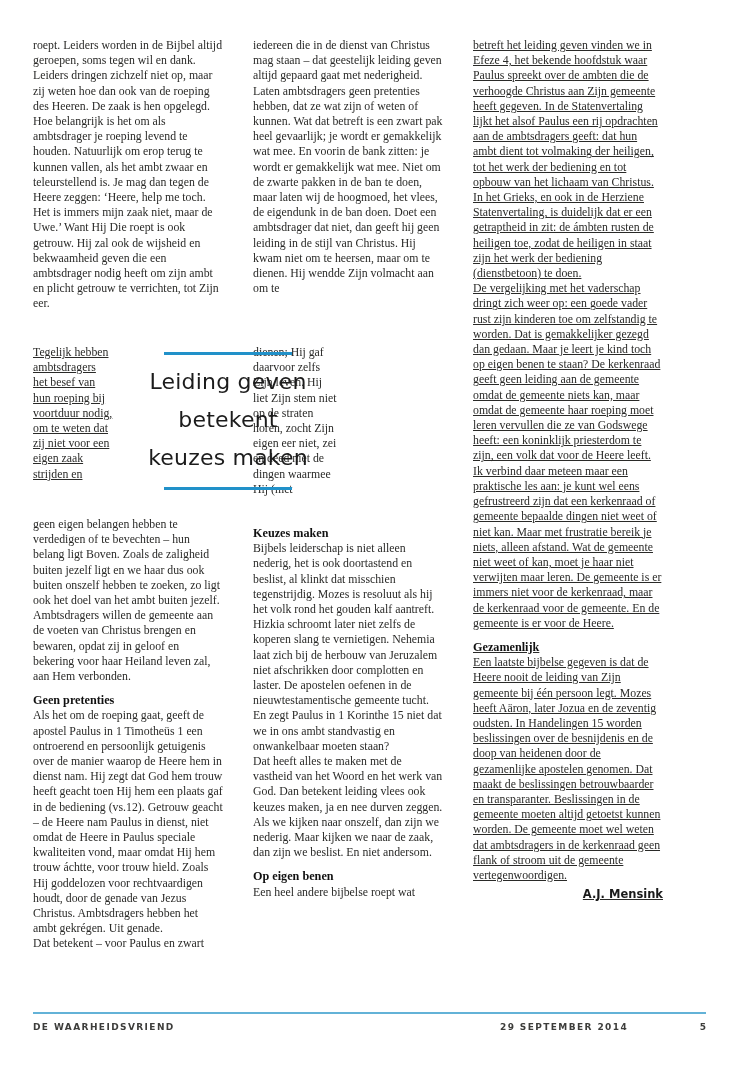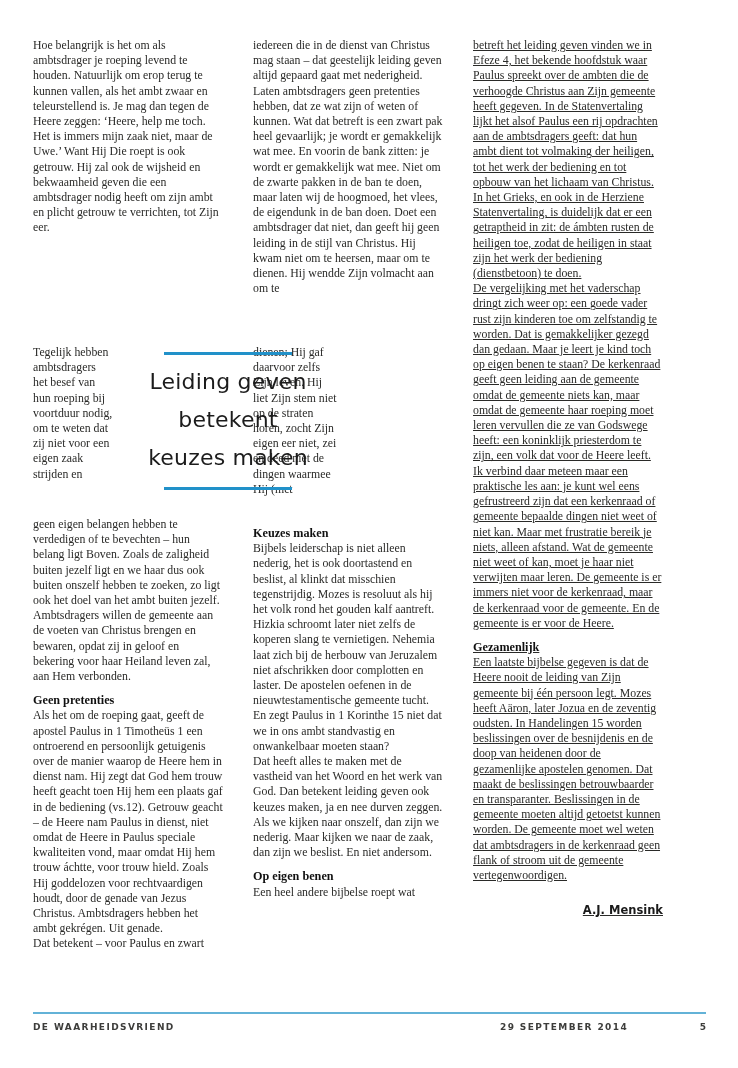--- a/index.html
+++ b/index.html
@@ -19,34 +19,34 @@
     font-size:11.8px;
     line-height:15.2px;
     text-align:left;
   }
   .col p { margin:0; }
   .col1 { left:33px; }
   .col2 { left:253px; }
   .col3 { left:473px;text-decoration:underline; }
 
   .block-fixed-a { height:307px; overflow:hidden; }      
-  .narrow-left   { width:80px; height:172px; overflow:hidden; }  
+  .narrow-left   { width:80px; height:172px; overflow:hidden;text-decoration:underline; }  
   .narrow-right  { width:86px; height:172px; overflow:hidden; margin-left:84px; } 
 
   h3.subhead {
     margin:9px 0 0 0;
     font-size:12.2px;
     line-height:15.2px;
     font-weight:bold;
     color:#111111;
     font-family:"Liberation Serif", serif;
   }
 
   .author {
-    margin-top:20px;
+    margin-top:4px;
     text-align:right;
     font-family:"DejaVu Sans", sans-serif;
     font-weight:bold;
     font-size:11.5px;
     color:#1a1a1a;
   }
 
   
   .pullquote {
     position:absolute;
@@ -89,37 +89,38 @@
   .footer .date { position:absolute; left:467px; top:0; }
   .footer .pagenum { position:absolute; right:0; top:0; letter-spacing:0; }
 </style>
 </head>
 <body>
 
 <div class="page">
 
   <div class="col col1">
     <div class="block-fixed-a">
+      <p>roept. Leiders worden in de Bijbel altijd geroepen, soms tegen wil en dank. Leiders dringen zichzelf niet op, maar zij weten hoe dan ook van de roeping des Heeren. De zaak is hen opgelegd.</p>
       <p>Hoe belangrijk is het om als ambtsdrager je roeping levend te houden. Natuurlijk om erop terug te kunnen vallen, als het ambt zwaar en teleurstellend is. Je mag dan tegen de Heere zeggen: ‘Heere, help me toch. Het is immers mijn zaak niet, maar de Uwe.’ Want Hij Die roept is ook getrouw. Hij zal ook de wijsheid en bekwaamheid geven die een ambtsdrager nodig heeft om zijn ambt en plicht getrouw te verrichten, tot Zijn eer.</p>
     </div>
     <p class="narrow-left">Tegelijk hebben ambtsdragers het besef van hun roeping bij voortduur nodig, om te weten dat zij niet voor een eigen zaak strijden en</p>
     <p>geen eigen belangen hebben te verdedigen of te bevechten – hun belang ligt Boven. Zoals de zaligheid buiten jezelf ligt en we haar dus ook buiten onszelf hebben te zoeken, zo ligt ook het doel van het ambt buiten jezelf. Ambtsdragers willen de gemeente aan de voeten van Christus brengen en bewaren, opdat zij in geloof en bekering voor haar Heiland leven zal, aan Hem verbonden.</p>
     <h3 class="subhead">Geen pretenties</h3>
     <p>Als het om de roeping gaat, geeft de apostel Paulus in 1 Timotheüs 1 een ontroerend en persoonlijk getuigenis over de manier waarop de Heere hem in dienst nam. Hij zegt dat God hem trouw heeft geacht toen Hij hem een plaats gaf in de bediening (vs.12). Getrouw geacht – de Heere nam Paulus in dienst, niet omdat de Heere in Paulus speciale kwaliteiten vond, maar omdat Hij hem trouw áchtte, voor trouw hield. Zoals Hij goddelozen voor rechtvaardigen houdt, door de genade van Jezus Christus. Ambtsdragers hebben het ambt gekrégen. Uit genade.</p>
     <p>Dat betekent – voor Paulus en zwart</p>
   </div>
 
   <div class="col col2">
     <div class="block-fixed-a">
       <p>iedereen die in de dienst van Christus mag staan – dat geestelijk leiding geven altijd gepaard gaat met nederigheid. Laten ambtsdragers geen pretenties hebben, dat ze wat zijn of weten of kunnen. Wat dat betreft is een zwart pak heel gevaarlijk; je wordt er gemakkelijk wat mee. En voorin de bank zitten: je wordt er gemakkelijk wat mee. Niet om de zwarte pakken in de ban te doen, maar laten wij de hoogmoed, het vlees, de eigendunk in de ban doen. Doet een ambtsdrager dat niet, dan geeft hij geen leiding in de stijl van Christus. Hij kwam niet om te heersen, maar om te dienen. Hij wendde Zijn volmacht aan om te</p>
     </div>
     <p class="narrow-right">dienen; Hij gaf daarvoor zelfs Zijn leven. Hij liet Zijn stem niet op de straten horen, zocht Zijn eigen eer niet, zei en deed niet de dingen waarmee Hij (met</p>
     <h3 class="subhead">Keuzes maken</h3>
     <p>Bijbels leiderschap is niet alleen nederig, het is ook doortastend en beslist, al klinkt dat misschien tegenstrijdig. Mozes is resoluut als hij het volk rond het gouden kalf aantreft. Hizkia schroomt later niet zelfs de koperen slang te vernietigen. Nehemia laat zich bij de herbouw van Jeruzalem niet afschrikken door complotten en laster. De apostelen oefenen in de nieuwtestamentische gemeente tucht. En zegt Paulus in 1 Korinthe 15 niet dat we in ons ambt standvastig en onwankelbaar moeten staan?</p>
-    <p>Dat heeft alles te maken met de vastheid van het Woord en het werk van God. Dan betekent leiding geven ook keuzes maken, ja en nee durven zeggen. Als we kijken naar onszelf, dan zijn we nederig. Maar kijken we naar de zaak, dan zijn we beslist. En niet andersom.</p>
+    <p>Dat heeft alles te maken met de vastheid van het Woord en het werk van God. Dan betekent leiding vlees ook keuzes maken, ja en nee durven zeggen. Als we kijken naar onszelf, dan zijn we nederig. Maar kijken we naar de zaak, dan zijn we beslist. En niet andersom.</p>
     <h3 class="subhead">Op eigen benen</h3>
     <p>Een heel andere bijbelse roept wat</p>
   </div>
 
   <div class="col col3">
     <p>betreft het leiding geven vinden we in Efeze 4, het bekende hoofdstuk waar Paulus spreekt over de ambten die de verhoogde Christus aan Zijn gemeente heeft gegeven. In de Statenvertaling lijkt het alsof Paulus een rij opdrachten aan de ambtsdragers geeft: dat hun ambt dient tot volmaking der heiligen, tot het werk der bediening en tot opbouw van het lichaam van Christus. In het Grieks, en ook in de Herziene Statenvertaling, is duidelijk dat er een getraptheid in zit: de ámbten rusten de heiligen toe, zodat de heiligen in staat zijn het werk der bediening (dienstbetoon) te doen.</p>
     <p>De vergelijking met het vaderschap dringt zich weer op: een goede vader rust zijn kinderen toe om zelfstandig te worden. Dat is gemakkelijker gezegd dan gedaan. Maar je leert je kind toch op eigen benen te staan? De kerkenraad geeft geen leiding aan de gemeente omdat de gemeente niets kan, maar omdat de gemeente haar roeping moet leren vervullen die ze van Godswege heeft: een koninklijk priesterdom te zijn, een volk dat voor de Heere leeft.</p>
     <p>Ik verbind daar meteen maar een praktische les aan: je kunt wel eens gefrustreerd zijn dat een kerkenraad of gemeente bepaalde dingen niet weet of niet kan. Maar met frustratie bereik je niets, alleen afstand. Wat de gemeente niet weet of kan, moet je haar niet verwijten maar leren. De gemeente is er immers niet voor de kerkenraad, maar de kerkenraad voor de gemeente. En de gemeente is er voor de Heere.</p>
     <h3 class="subhead">Gezamenlijk</h3>
     <p>Een laatste bijbelse gegeven is dat de Heere nooit de leiding van Zijn gemeente bij één persoon legt. Mozes heeft Aäron, later Jozua en de zeventig oudsten. In Handelingen 15 worden beslissingen over de besnijdenis en de doop van heidenen door de gezamenlijke apostelen genomen. Dat maakt de beslissingen betrouwbaarder en transparanter. Beslissingen in de gemeente moeten altijd getoetst kunnen worden. De gemeente moet wel weten dat ambtsdragers in de kerkenraad geen flank of stroom uit de gemeente vertegenwoordigen.</p>

